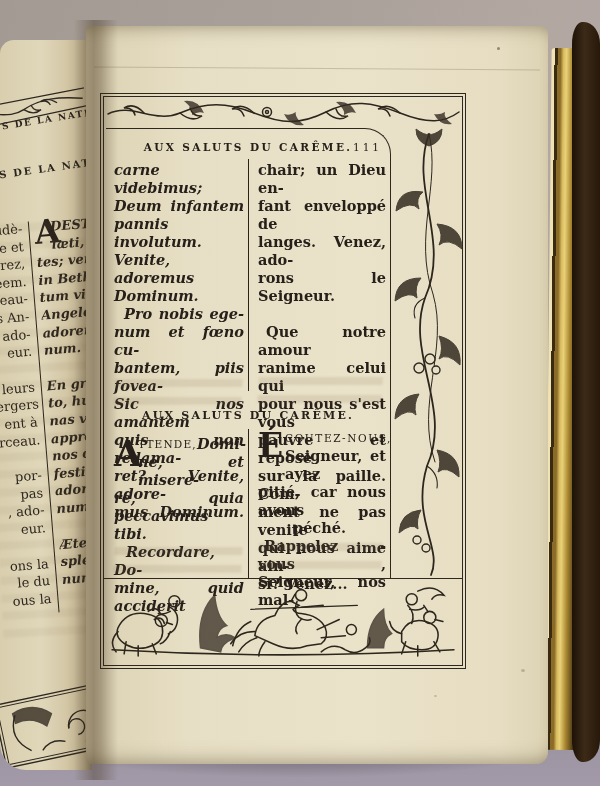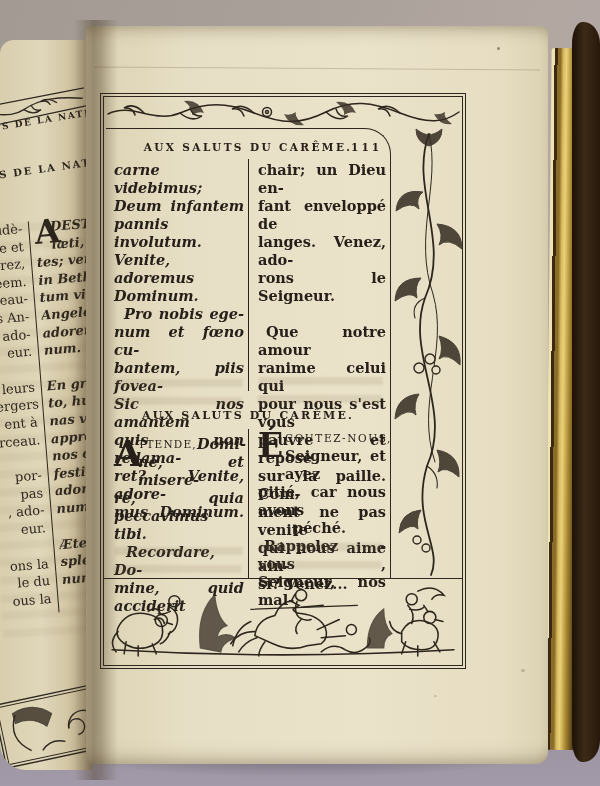--- a/index.html
+++ b/index.html
@@ -55,21 +55,21 @@
   .band-top{position:absolute;left:0;top:0;width:100%;height:31px;}
   .band-right{position:absolute;right:0;top:31px;width:69px;height:449px;}
   .frieze{position:absolute;left:0;bottom:0;width:100%;height:86px;border-top:1.2px solid #2e271e;}
   .band-top svg,.band-right svg,.frieze svg,.lp-band svg{display:block;width:100%;height:100%;}
 
   
   .textblock{position:absolute;left:2px;top:31px;width:284px;height:449px;color:#27201a;
     border-top:1.1px solid #2e271e;border-right:1.1px solid #2e271e;border-radius:0 26px 0 0;}
   .runhead{position:absolute;left:0;top:12px;width:100%;text-align:center;
     font-size:10.5px;font-weight:bold;letter-spacing:2.4px;white-space:nowrap;}
-  .pagenum{position:absolute;right:8px;top:12px;font-size:10.5px;font-weight:bold;letter-spacing:3px;}
+  .pagenum{position:absolute;right:8px;top:12px;font-size:10.5px;font-weight:normal;letter-spacing:3px;}
   .midhead{position:absolute;left:0;top:280px;width:100%;text-align:center;
     font-size:11px;font-weight:bold;letter-spacing:2.2px;white-space:nowrap;}
   .divider{position:absolute;left:142px;width:1px;background:#2a231c;}
   .div1{top:30px;height:232px;}
   .div2{top:300px;height:149px;}
   .col{position:absolute;font-size:14.5px;}
   .col .line,.col div{line-height:18px;white-space:nowrap;}
   .jlines div{text-align:justify;text-align-last:justify;white-space:normal;}
   .latin{font-style:italic;font-weight:600;}
   .french{font-weight:600;}

